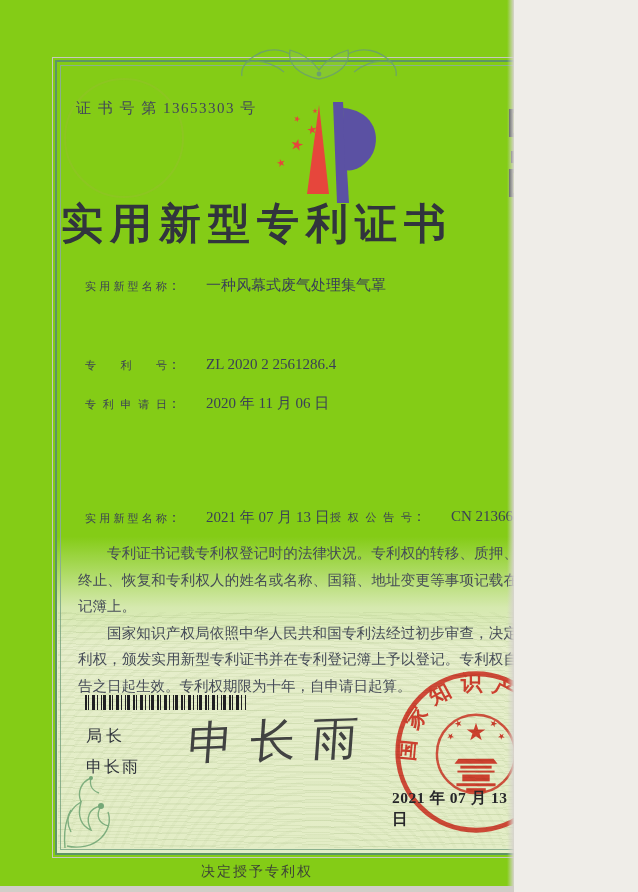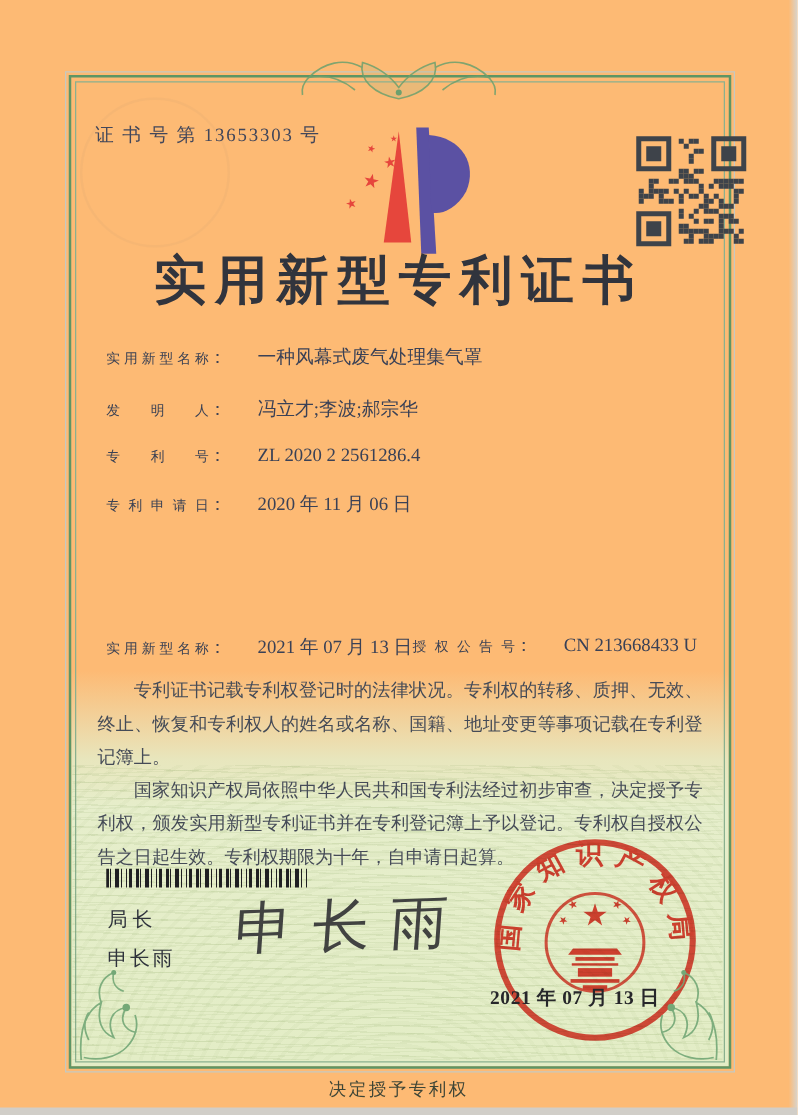--- a/index.html
+++ b/index.html
@@ -1,16 +1,16 @@
 <!DOCTYPE html>
 <html><head>
 <meta charset="utf-8">
 <style>
   html,body{margin:0;padding:0;background:#efede8;}
-  .page{position:relative;width:638px;height:892px;background:#fdba74;overflow:hidden;
+  .page{position:relative;width:514px;height:892px;background:#84cc16;overflow:hidden;
         font-family:"Liberation Serif","DejaVu Serif",serif;color:#3c4254;}
   
   .frame{position:absolute;left:55px;top:60px;width:526px;height:791px;
          border:2px solid #5d9565;
          background:linear-gradient(180deg, rgba(230,238,203,0) 0%, rgba(230,238,203,0) 60%,
                     rgba(228,238,202,.85) 69%, #e6eecb 74%, #e3edc6 100%);}
   .frame::after{content:"";position:absolute;inset:3px;border:1px solid #8ab08e;}
   .frame::before{content:"";position:absolute;inset:-5px;border:1px solid #c6c9c0;}
   .waves{position:absolute;left:58px;top:612px;width:520px;height:236px;pointer-events:none;
          background:
@@ -213,23 +213,20 @@
       <i style="left:60px;top:84px"></i>
       <i style="left:80px;top:84px"></i>
       <i style="left:84px;top:84px"></i>
     </div>
 
   <div class="title">实用新型专利证书</div>
 
   <div class="field f1">
     <span class="flabel">实用新型名称</span><span class="fcolon">：</span><span class="fvalue">一种风幕式废气处理集气罩</span>
   </div>
-  <div class="field f2">
-    <span class="flabel">发明人</span><span class="fcolon">：</span><span class="fvalue">冯立才;李波;郝宗华</span>
-  </div>
   <div class="field f3">
     <span class="flabel">专利号</span><span class="fcolon">：</span><span class="fvalue">ZL 2020 2 2561286.4</span>
   </div>
   <div class="field f4">
     <span class="flabel">专利申请日</span><span class="fcolon">：</span><span class="fvalue">2020 年 11 月 06 日</span>
   </div>
   <div class="field f7">
     <span class="flabel">实用新型名称</span><span class="fcolon">：</span><span class="fvalue">2021 年 07 月 13 日</span>
   </div>
   <div class="field f8">

